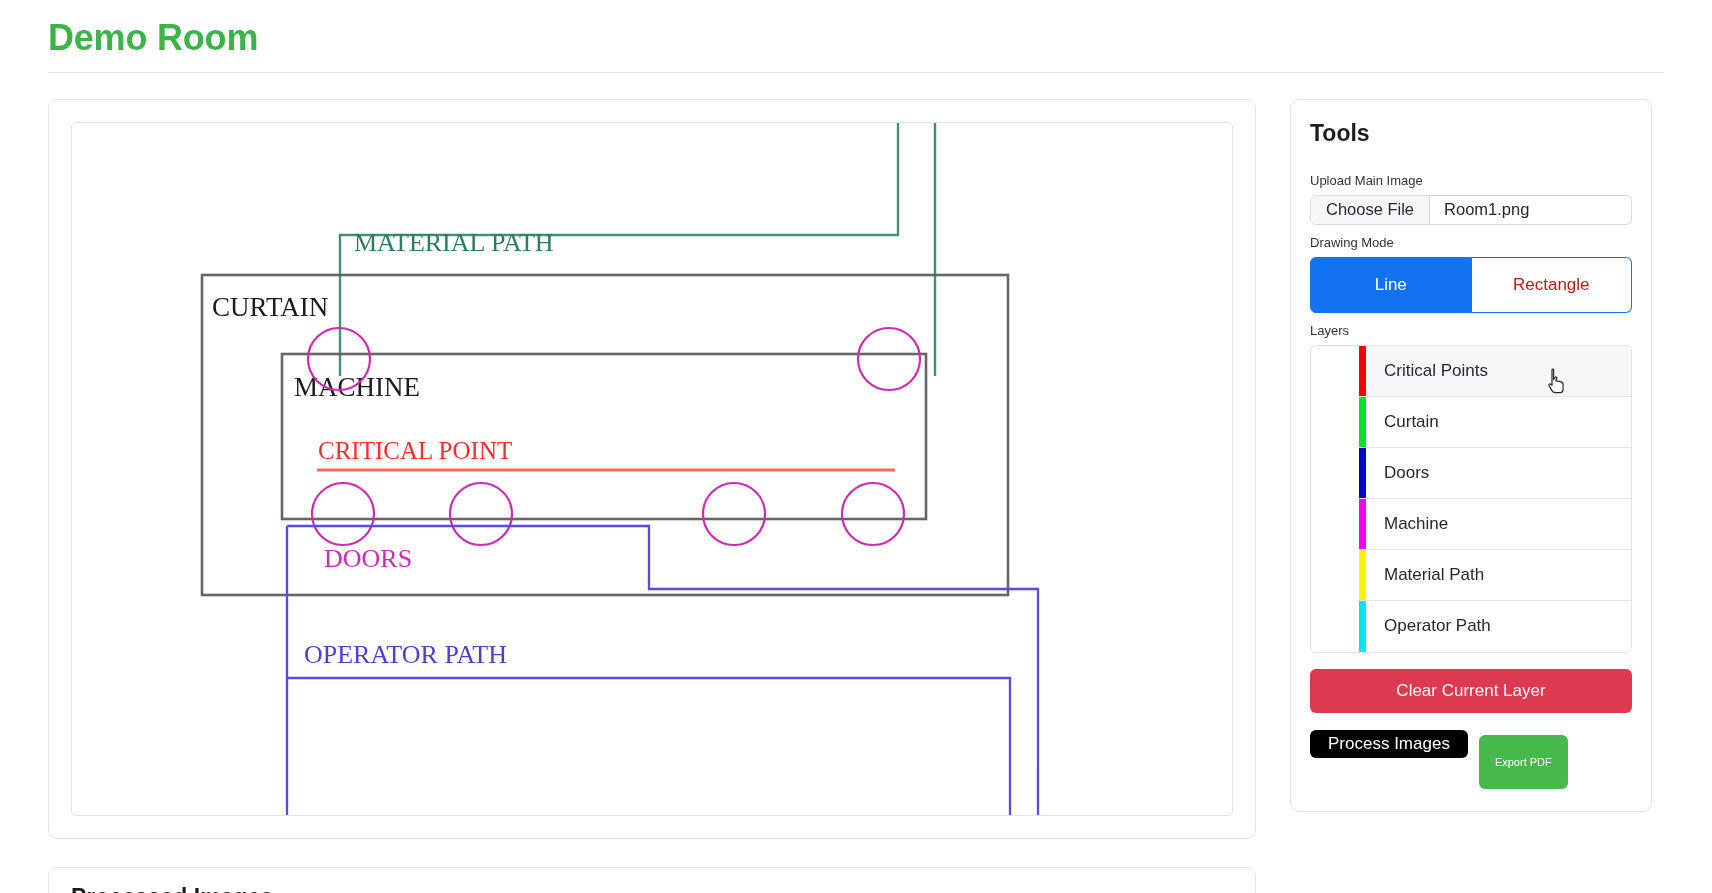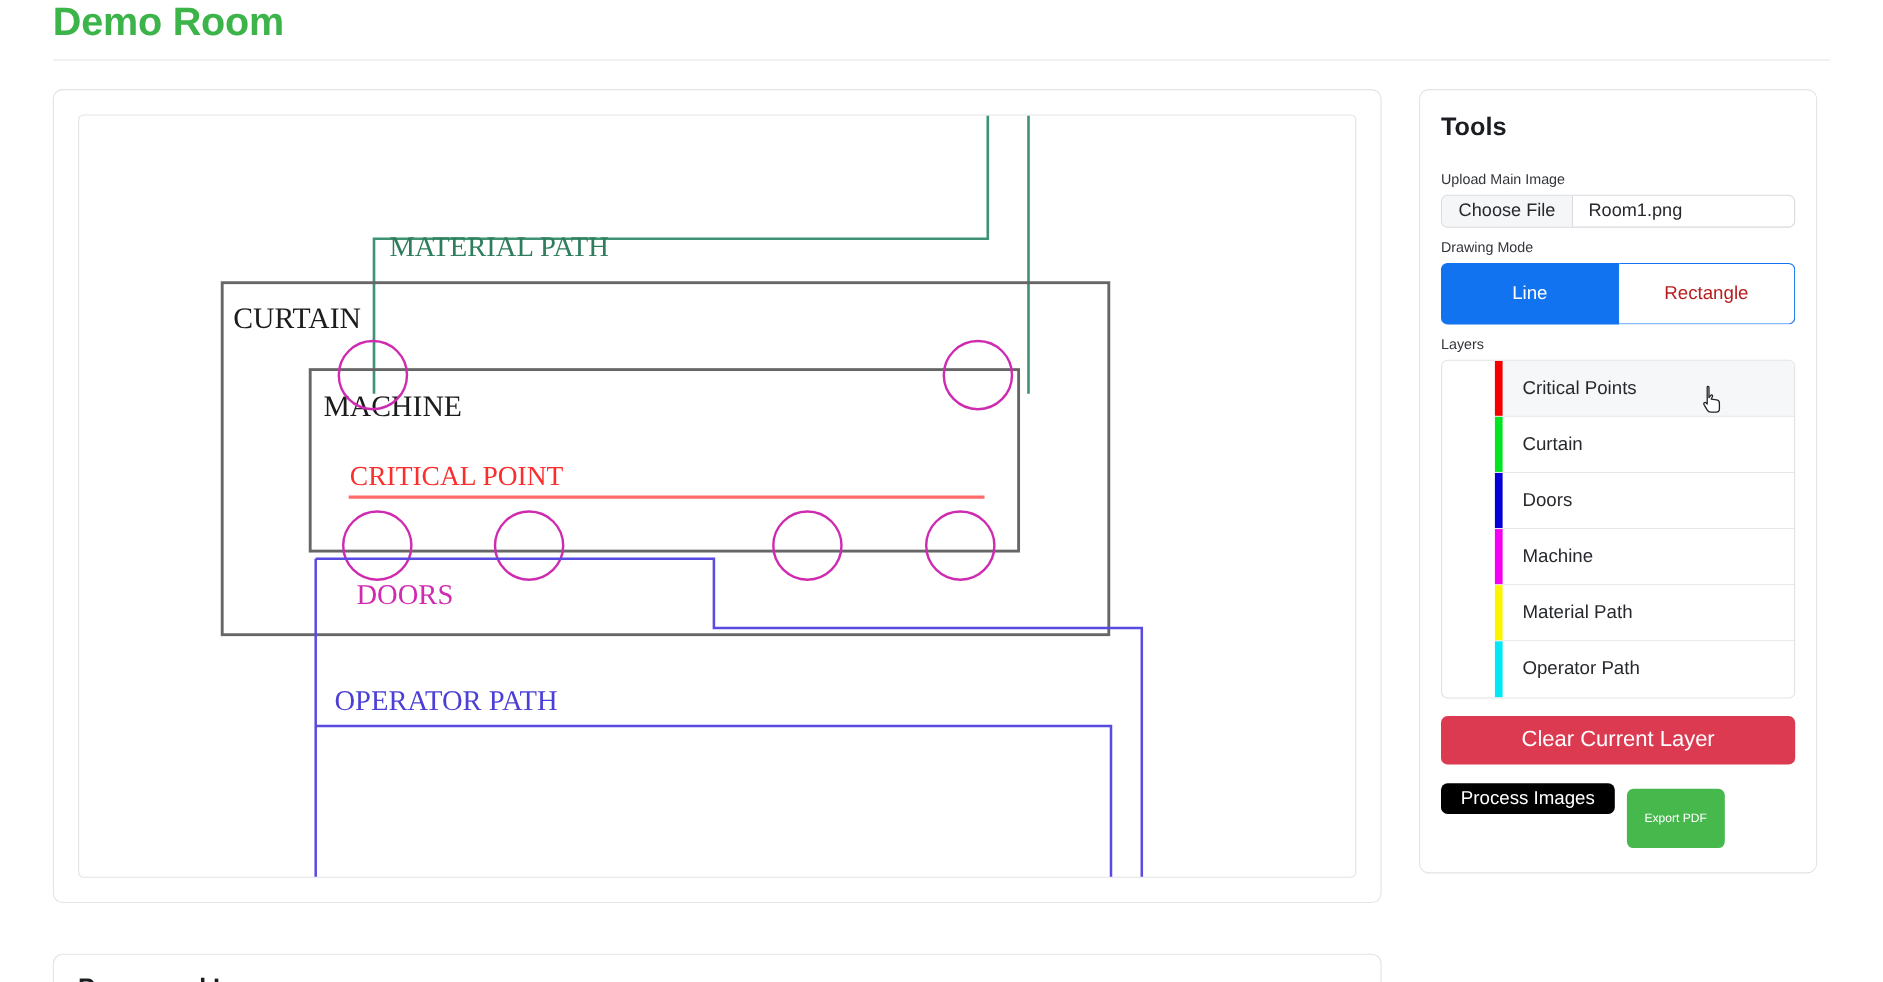--- a/index.html
+++ b/index.html
@@ -13,20 +13,21 @@
   .page {
     position: relative;
     width: 1712px;
     height: 893px;
     padding: 0 48px;
     background: #fff;
   }
 
   
   .page-header {
+    padding-top: 18px;
     padding-bottom: 14px;
     border-bottom: 1px solid #e6e6ea;
     margin: 0 0 0 0;
   }
   .page-title {
     font-size: 36px;
     font-weight: bold;
     color: #3cb44a;
     letter-spacing: -0.2px;
     line-height: 1.1;
@@ -170,21 +171,21 @@
     border: none;
     border-radius: 6px;
     color: #fff;
     cursor: pointer;
     font-family: "Liberation Sans", sans-serif;
   }
   .btn-danger {
     width: 100%;
     height: 44px;
     background: #dc3a51;
-    font-size: 20px;
+    font-size: 17px;
     margin-top: 16px;
   }
   .btn-row {
     display: flex;
     align-items: flex-start;
     gap: 11px;
     margin-top: 17px;
   }
   .btn-process {
     background: #000000;

